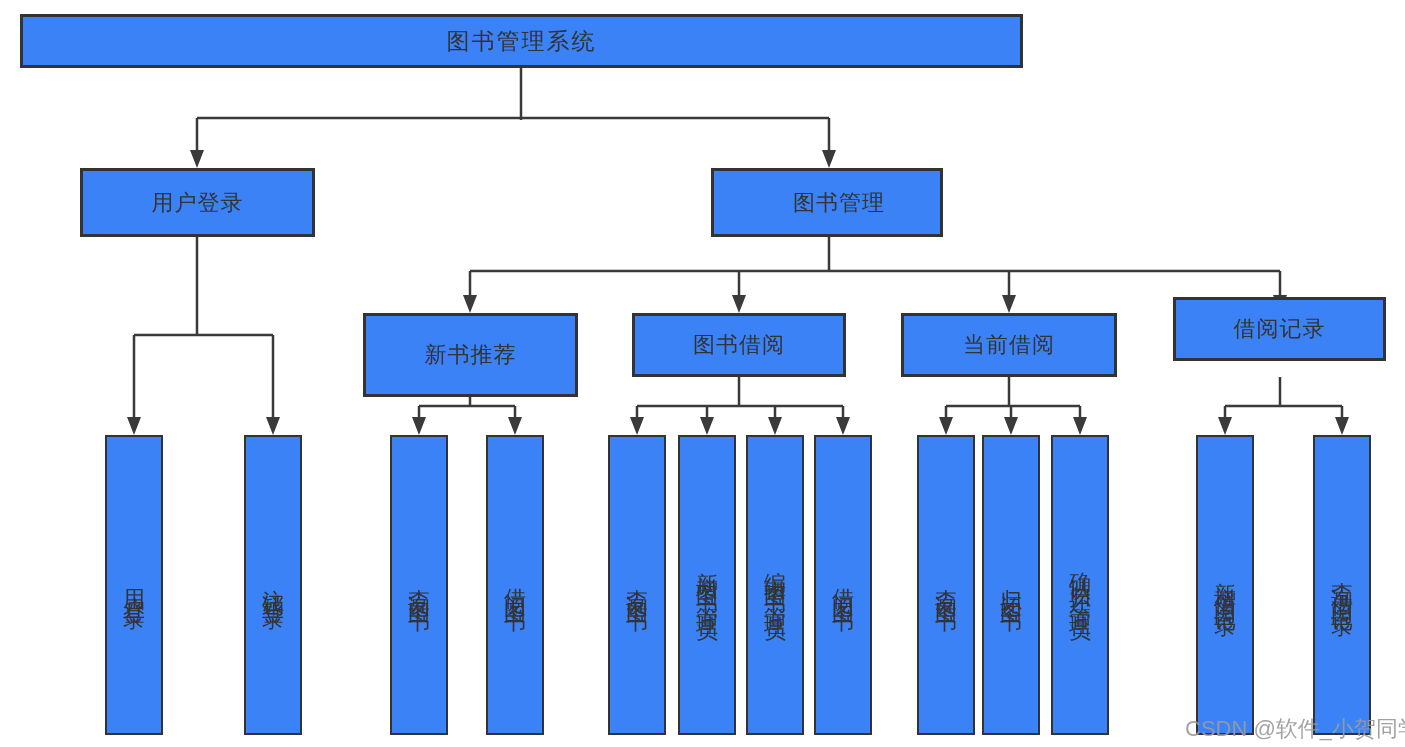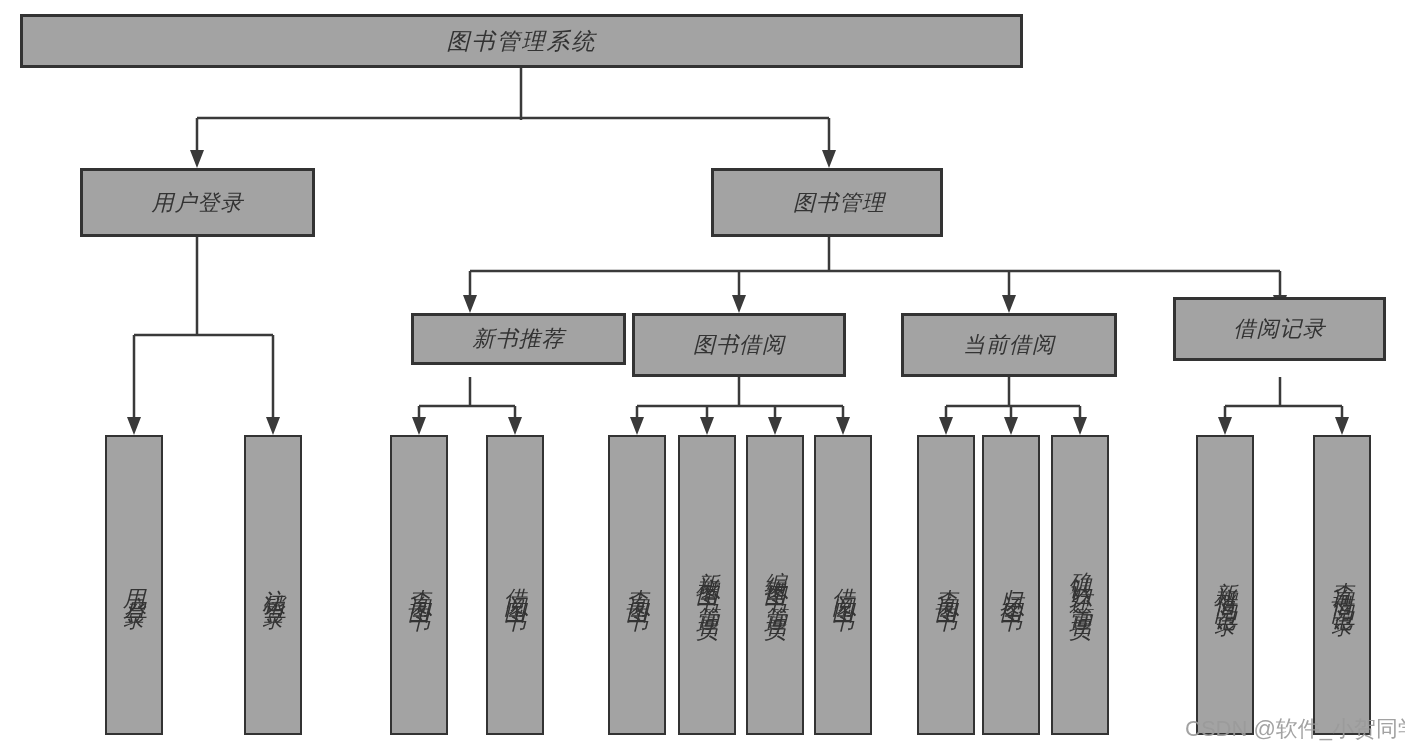--- a/index.html
+++ b/index.html
@@ -5,24 +5,23 @@
   html,body{margin:0;padding:0;}
   body{
     width:1405px;height:747px;position:relative;background:#ffffff;
     font-family:"Liberation Sans","DejaVu Sans",sans-serif;
     overflow:hidden;
   }
   #canvas{position:absolute;left:0;top:0;width:1405px;height:747px;}
   svg.wires{position:absolute;left:0;top:0;z-index:1;}
   .box{
     position:absolute;z-index:2;box-sizing:border-box;
-    background:#a3a3a3;border:3px solid #333333;
+    background:#3b82f6;border:3px solid #333333;
     display:flex;align-items:center;justify-content:center;
     color:#333333;
-    font-style:italic;
   }
   .h-box{font-size:22px;letter-spacing:1px;}
   .root-box{font-size:23px;letter-spacing:2px;}
   .v-box{
     writing-mode:vertical-rl;text-orientation:mixed;
     font-size:22px;letter-spacing:7px;line-height:1;
     border-width:2.5px;
   }
   .watermark{
     position:absolute;z-index:3;color:#9b9b9b;opacity:.92;
@@ -70,21 +69,21 @@
       M1073,417 L1087,417 L1080,435 Z
       M1218,417 L1232,417 L1225,435 Z
       M1335,417 L1349,417 L1342,435 Z"></path>
   </svg>
 
   <div class="box h-box root-box" style="left:20px;top:14px;width:1003px;height:54px;">图书管理系统</div>
 
   <div class="box h-box" style="left:80px;top:168px;width:235px;height:69px;">用户登录</div>
   <div class="box h-box" style="left:711px;top:168px;width:232px;height:69px;padding-left:24px;">图书管理</div>
 
-  <div class="box h-box" style="left:363px;top:313px;width:215px;height:52px;margin-left:48px;">新书推荐</div>
+  <div class="box h-box" style="left:363px;top:313px;width:215px;height:84px;">新书推荐</div>
   <div class="box h-box" style="left:901px;top:313px;width:216px;height:64px;">当前借阅</div>
   <div class="box h-box" style="left:632px;top:313px;width:214px;height:64px;">图书借阅</div>
   <div class="box h-box" style="left:1173px;top:297px;width:213px;height:64px;">借阅记录</div>
 
   <div class="box v-box" style="left:105px;top:435px;width:58px;height:300px;">用户登录</div>
   <div class="box v-box" style="left:244px;top:435px;width:58px;height:300px;">注销登录</div>
 
   <div class="box v-box" style="left:390px;top:435px;width:58px;height:300px;">查询图书</div>
   <div class="box v-box" style="left:486px;top:435px;width:58px;height:300px;">借阅图书</div>
 

